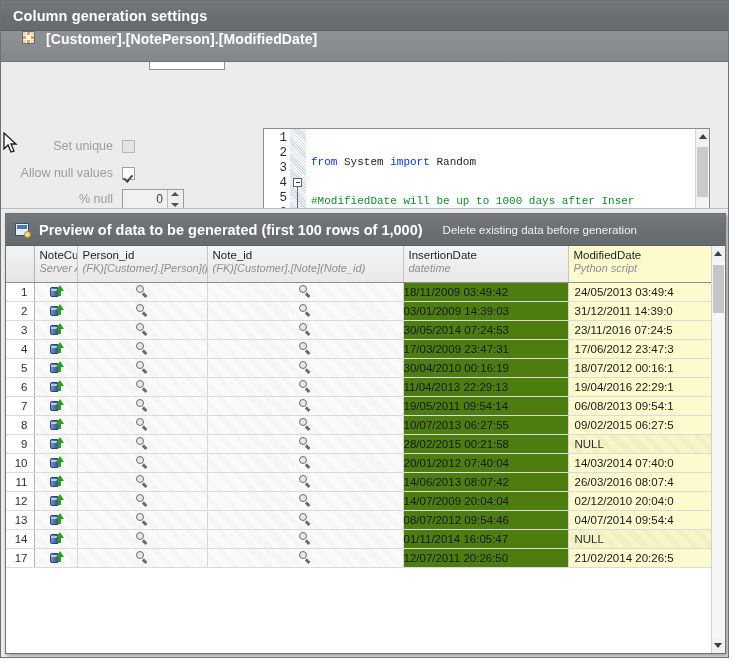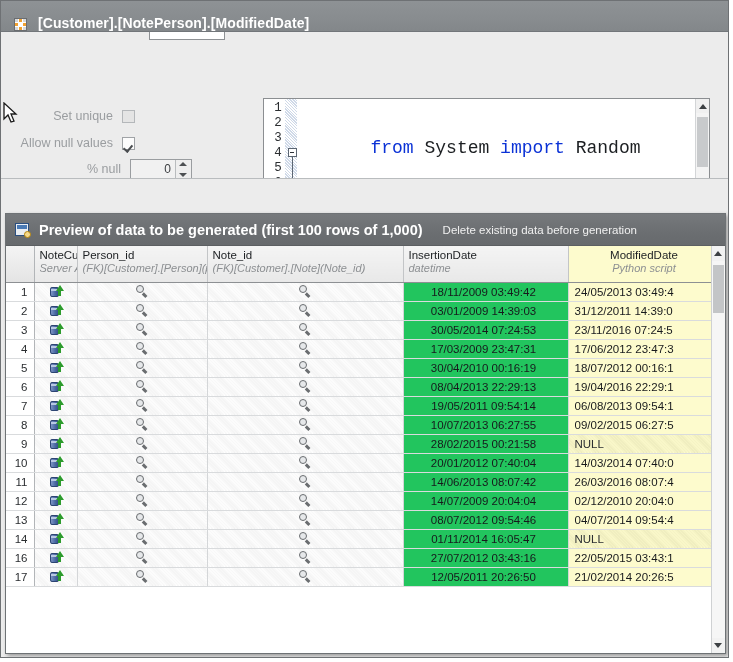--- a/index.html
+++ b/index.html
@@ -39,22 +39,22 @@
     border-bottom: 1px solid #5b5f62;
     letter-spacing: 0.1px;
   }
 
   
   #subheader {
     height: 31px;
     background: #898d90;
     background: linear-gradient(to bottom, #8e9295 0%, #888c8f 60%, #83878a 100%);
     display: flex;
-    align-items: flex-end;
-    padding-left: 13px;
+    align-items: flex-start;
+    padding-left: 21px;
     box-sizing: border-box;
     border-bottom: 1px solid #72767a;
   }
   #subheader .path {
     color: #ffffff;
     font-size: 14px;
     font-weight: bold;
     margin-left: 11px;
     letter-spacing: 0.1px;
   }
@@ -230,27 +230,26 @@
   }
   #fold-col .foldline {
     position: absolute;
     left: 7px; top: 58px;
     width: 1px; height: 64px;
     background: #5c6672;
   }
   #code-text {
     flex: 1 1 auto;
     font-family: "Liberation Mono", monospace;
-    font-size: 18px;
+    font-size: 11px;
     white-space: pre;
     padding-top: 2px;
     padding-left: 5px;
     color: #1c1f22;
     overflow: hidden;
-    text-align: center;
   }
   #code-text div { height: 15px; line-height: 15px; }
   .k  { color: #0b32d6; }
   .cm { color: #18862f; }
   #code-vscroll {
     position: absolute;
     right: 0; top: 0;
     width: 14px; height: 122px;
     background: #f4f4f4;
     border-left: 1px solid #d3d5d7;
@@ -364,21 +363,20 @@
     font-weight: normal;
     height: 36px;
     box-sizing: border-box;
   }
   table.grid thead th.rownum-head {
     background: linear-gradient(to bottom, #f4f4f4 0%, #e4e4e4 100%);
     border-right: 1px solid #b2b5b8;
   }
   table.grid thead th.script-head {
     background: #fdfbcd;
-    text-align: center;
   }
   .col-name {
     display: block;
     font-size: 11.5px;
     color: #1c1f22;
     white-space: nowrap;
     overflow: hidden;
   }
   .col-type {
     display: block;
@@ -414,23 +412,23 @@
   }
   table.grid tbody td.icon-cell {
     text-align: center;
     padding: 0;
   }
   table.grid tbody td.fk-cell {
     text-align: center;
     padding: 0;
   }
   table.grid tbody td.date-cell {
-    text-align: center;
+    text-align: left;
     background-image: none;
-    background: #22c55e;
+    background: #4d7c0f;
     padding-left: 0;
   }
   table.grid tbody td.script-cell {
     background-image: none;
     background: #fdfbcd;
     padding-left: 6px;
   }
   table.grid tbody td.script-cell.null-cell {
     background-image: repeating-linear-gradient(
         45deg, #fdfbcd 0 1px, #eceabb 1px 2px);
@@ -531,20 +529,23 @@
     border-top: 1px solid #c9cbcd;
     position: relative;
     box-sizing: border-box;
   }
 </style>
 </head>
 <body>
 
 <div id="window">
 
+  <div id="titlebar">
+    <span>Column generation settings</span>
+  </div>
 
   <div id="subheader">
     <span class="grid-icon">
       <i></i>
         <i></i>
         <i></i>
         <i></i>
         <i></i>
         <i></i>
         <i></i>
@@ -561,21 +562,21 @@
     <div class="form-row" style="left:0px; top:74px;">
       <span class="form-label">Set unique</span>
       <span class="cb"></span>
     </div>
 
     <div class="form-row" style="left:0px; top:101px;">
       <span class="form-label">Allow null values</span>
       <span class="cb checked"></span>
     </div>
 
-    <div class="form-row" style="left:8px; top:127px;">
+    <div class="form-row" style="left:0px; top:127px;">
       <span class="form-label">% null</span>
       <span class="spin-wrap">
         <span class="spin-val">0</span>
         <span class="spin-btns">
           <span class="up"></span>
           <span class="down"></span>
         </span>
       </span>
     </div>
 
@@ -699,21 +700,21 @@
               <td class="fk-cell"><span class="mag-icon"><span class="lens"></span><span class="hnd"></span></span></td>
               <td class="fk-cell"><span class="mag-icon"><span class="lens"></span><span class="hnd"></span></span></td>
               <td class="date-cell">30/04/2010 00:16:19</td>
               <td class="script-cell">18/07/2012 00:16:1</td>
             </tr>
             <tr>
               <td class="rownum">6</td>
               <td class="icon-cell"><span class="db-icon"><span class="cyl"></span><span class="arr"></span><span class="arrstem"></span></span></td>
               <td class="fk-cell"><span class="mag-icon"><span class="lens"></span><span class="hnd"></span></span></td>
               <td class="fk-cell"><span class="mag-icon"><span class="lens"></span><span class="hnd"></span></span></td>
-              <td class="date-cell">08/04/2013 22:29:13</td>
+              <td class="date-cell">11/04/2013 22:29:13</td>
               <td class="script-cell">19/04/2016 22:29:1</td>
             </tr>
             <tr>
               <td class="rownum">7</td>
               <td class="icon-cell"><span class="db-icon"><span class="cyl"></span><span class="arr"></span><span class="arrstem"></span></span></td>
               <td class="fk-cell"><span class="mag-icon"><span class="lens"></span><span class="hnd"></span></span></td>
               <td class="fk-cell"><span class="mag-icon"><span class="lens"></span><span class="hnd"></span></span></td>
               <td class="date-cell">19/05/2011 09:54:14</td>
               <td class="script-cell">06/08/2013 09:54:1</td>
             </tr>
@@ -767,33 +768,25 @@
             </tr>
             <tr>
               <td class="rownum">14</td>
               <td class="icon-cell"><span class="db-icon"><span class="cyl"></span><span class="arr"></span><span class="arrstem"></span></span></td>
               <td class="fk-cell"><span class="mag-icon"><span class="lens"></span><span class="hnd"></span></span></td>
               <td class="fk-cell"><span class="mag-icon"><span class="lens"></span><span class="hnd"></span></span></td>
               <td class="date-cell">01/11/2014 16:05:47</td>
               <td class="script-cell null-cell">NULL</td>
             </tr>
             <tr>
-              <td class="rownum">16</td>
-              <td class="icon-cell"><span class="db-icon"><span class="cyl"></span><span class="arr"></span><span class="arrstem"></span></span></td>
-              <td class="fk-cell"><span class="mag-icon"><span class="lens"></span><span class="hnd"></span></span></td>
-              <td class="fk-cell"><span class="mag-icon"><span class="lens"></span><span class="hnd"></span></span></td>
-              <td class="date-cell">27/07/2012 03:43:16</td>
-              <td class="script-cell">22/05/2015 03:43:1</td>
-            </tr>
-            <tr>
               <td class="rownum">17</td>
               <td class="icon-cell"><span class="db-icon"><span class="cyl"></span><span class="arr"></span><span class="arrstem"></span></span></td>
               <td class="fk-cell"><span class="mag-icon"><span class="lens"></span><span class="hnd"></span></span></td>
               <td class="fk-cell"><span class="mag-icon"><span class="lens"></span><span class="hnd"></span></span></td>
-              <td class="date-cell">12/05/2011 20:26:50</td>
+              <td class="date-cell">12/07/2011 20:26:50</td>
               <td class="script-cell">21/02/2014 20:26:5</td>
             </tr>
           </tbody>
       </table>
 
       <div id="grid-vscroll">
         <div class="arrow up"></div>
         <div class="thumb"></div>
         <div class="arrow down" style="position:absolute;bottom:0;width:100%;"></div>
       </div>

